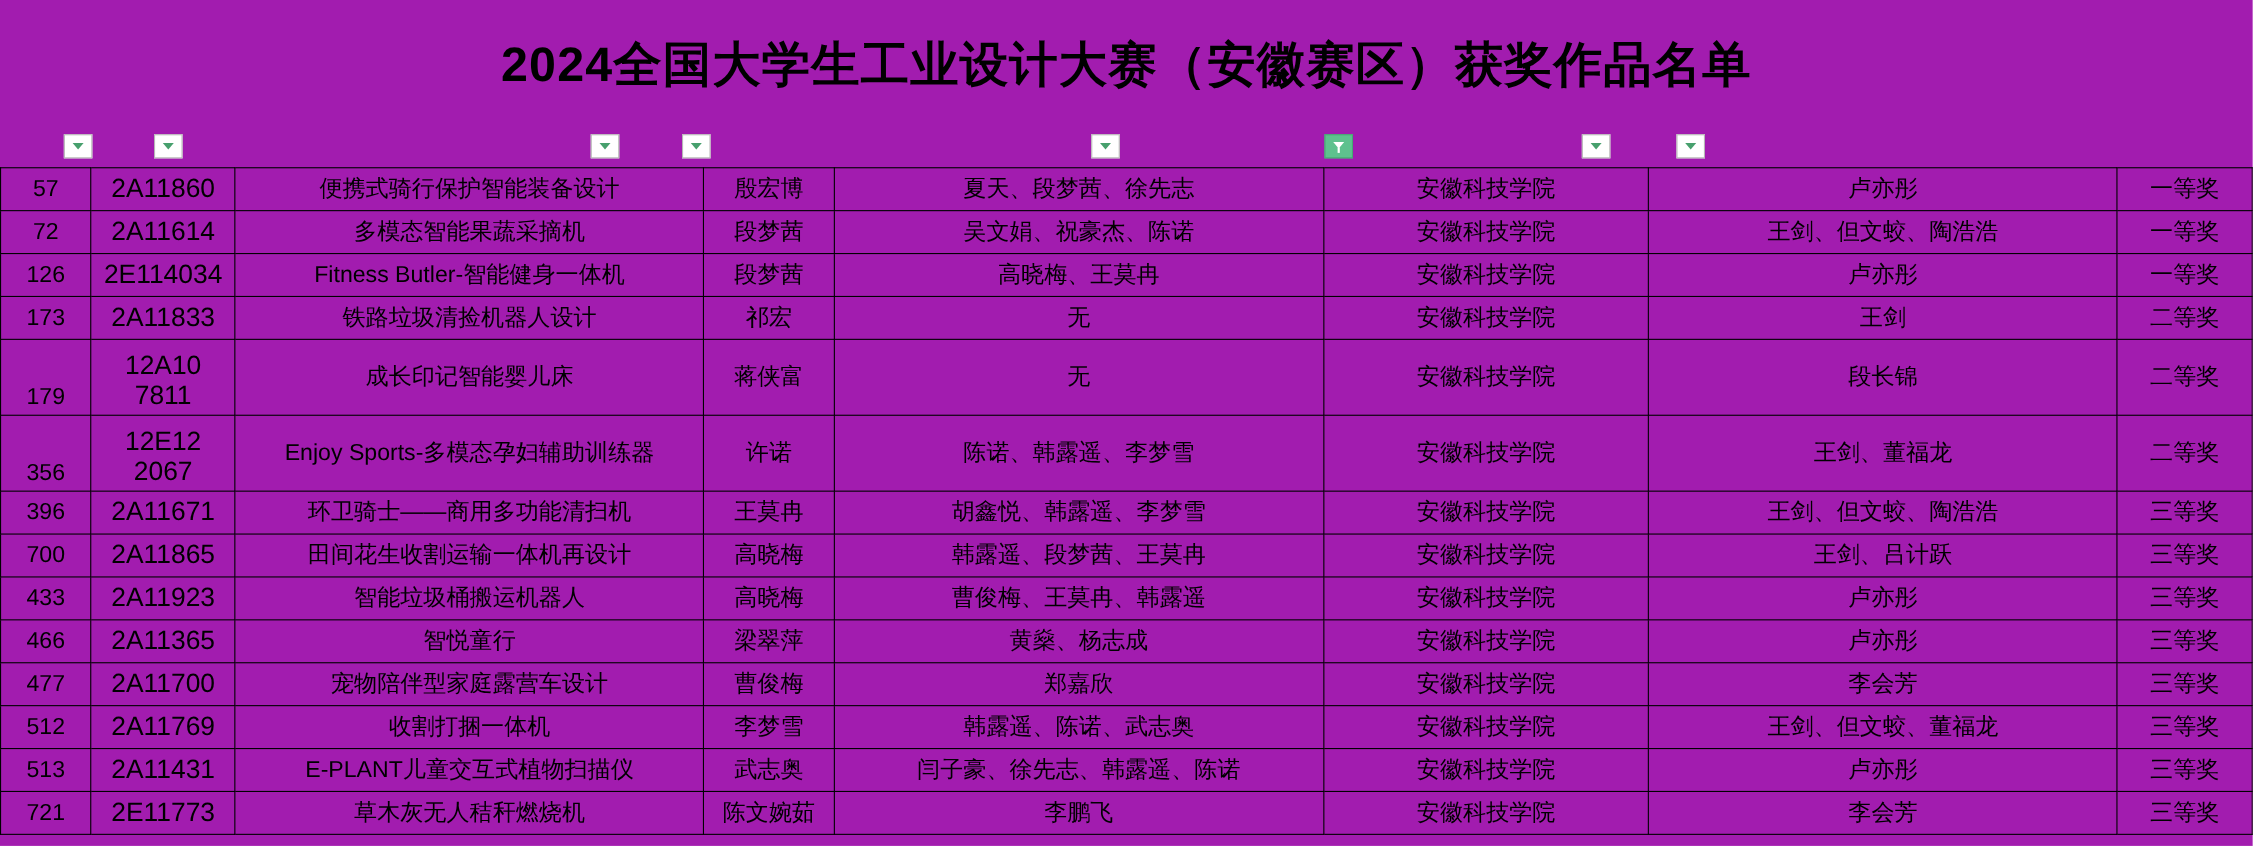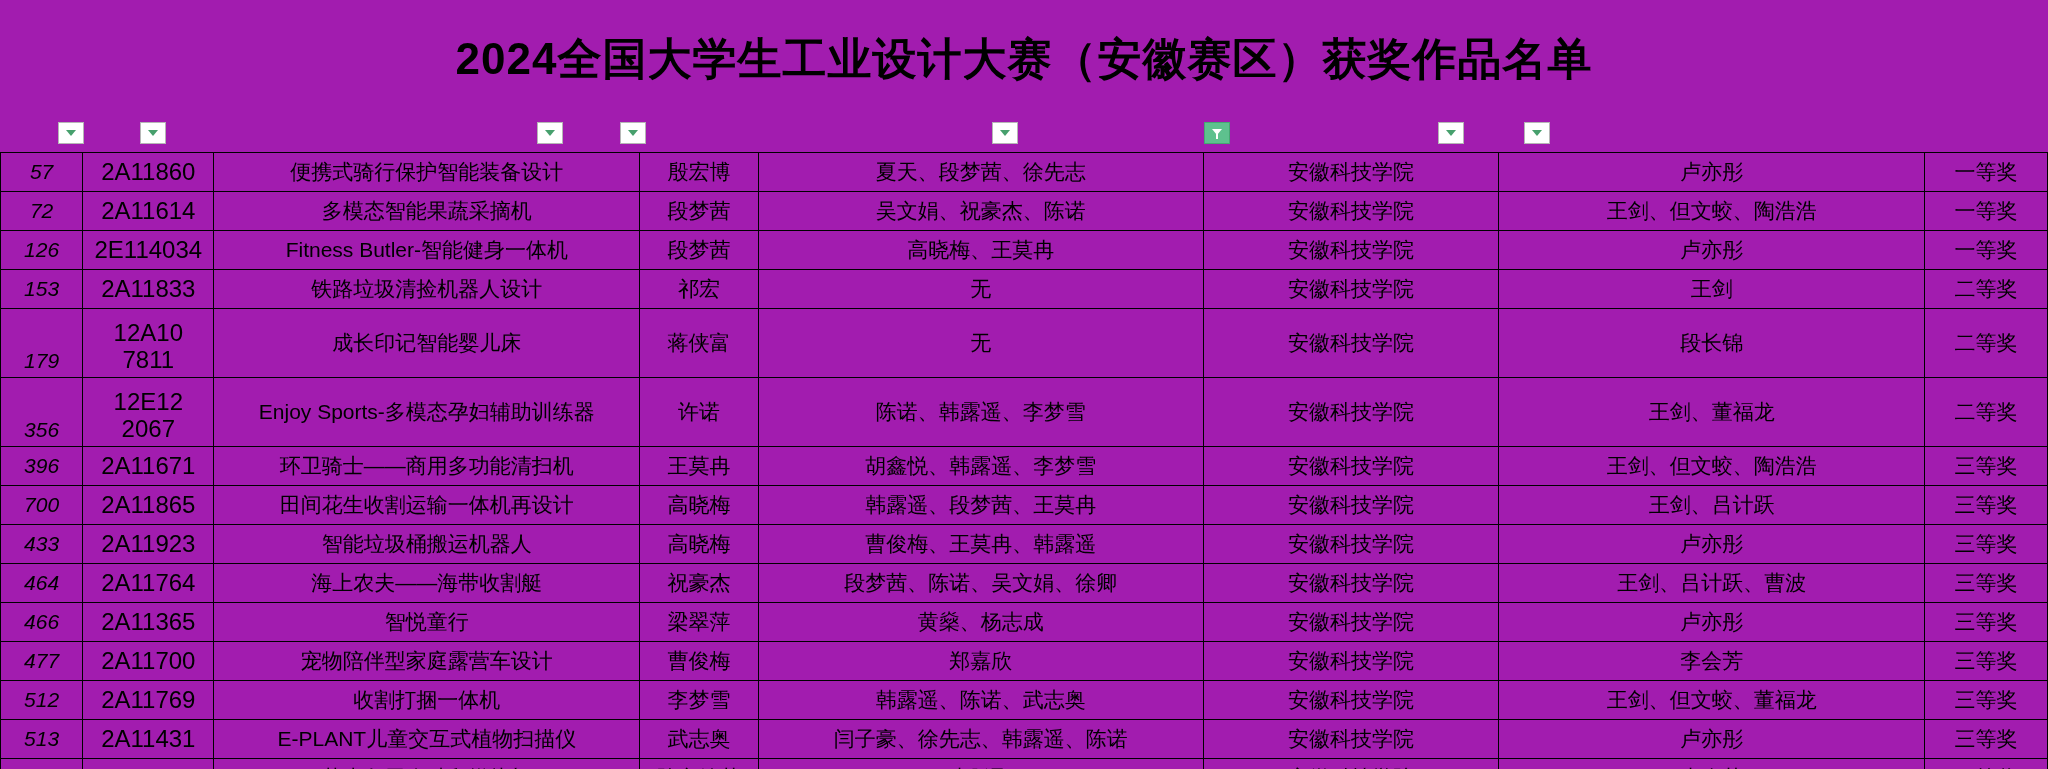--- a/index.html
+++ b/index.html
@@ -98,21 +98,21 @@
   }
   table.grid td {
     border: 1px solid #000000;
     text-align: center;
     vertical-align: middle;
     padding: 3px 2px;
     white-space: nowrap;
     overflow: hidden;
     line-height: 1.25;
   }
-  td.c-id      { width: 72px; font-style: italic; }
+  td.c-id      { width: 72px; }
   td.c-code    { width: 118px; font-size: 24px; }
   td.c-work    { width: 394px; margin-top: 31px; }
   td.c-author  { width: 106px; }
   td.c-members { width: 412px; }
   td.c-school  { width: 272px; }
   td.c-teacher { width: 394px; }
   td.c-award   { width: 110px; }
 
   tr.normal td { height: 32px; }
   tr.tall td   { height: 62px; }
@@ -183,21 +183,21 @@
           <td class="c-id">126</td>
           <td class="c-code">2E114034</td>
           <td class="c-work">Fitness Butler-智能健身一体机</td>
           <td class="c-author">段梦茜</td>
           <td class="c-members">高晓梅、王莫冉</td>
           <td class="c-school">安徽科技学院</td>
           <td class="c-teacher">卢亦彤</td>
           <td class="c-award">一等奖</td>
         </tr>
         <tr class="normal">
-          <td class="c-id">153</td>
+          <td class="c-id">173</td>
           <td class="c-code">2A11833</td>
           <td class="c-work">铁路垃圾清捡机器人设计</td>
           <td class="c-author">祁宏</td>
           <td class="c-members">无</td>
           <td class="c-school">安徽科技学院</td>
           <td class="c-teacher">王剑</td>
           <td class="c-award">二等奖</td>
         </tr>
         <tr class="tall">
           <td class="c-id">179</td>
@@ -249,30 +249,20 @@
           <td class="c-id">433</td>
           <td class="c-code">2A11923</td>
           <td class="c-work">智能垃圾桶搬运机器人</td>
           <td class="c-author">高晓梅</td>
           <td class="c-members">曹俊梅、王莫冉、韩露遥</td>
           <td class="c-school">安徽科技学院</td>
           <td class="c-teacher">卢亦彤</td>
           <td class="c-award">三等奖</td>
         </tr>
         <tr class="normal">
-          <td class="c-id">464</td>
-          <td class="c-code">2A11764</td>
-          <td class="c-work">海上农夫——海带收割艇</td>
-          <td class="c-author">祝豪杰</td>
-          <td class="c-members">段梦茜、陈诺、吴文娟、徐卿</td>
-          <td class="c-school">安徽科技学院</td>
-          <td class="c-teacher">王剑、吕计跃、曹波</td>
-          <td class="c-award">三等奖</td>
-        </tr>
-        <tr class="normal">
           <td class="c-id">466</td>
           <td class="c-code">2A11365</td>
           <td class="c-work">智悦童行</td>
           <td class="c-author">梁翠萍</td>
           <td class="c-members">黄燊、杨志成</td>
           <td class="c-school">安徽科技学院</td>
           <td class="c-teacher">卢亦彤</td>
           <td class="c-award">三等奖</td>
         </tr>
         <tr class="normal">

